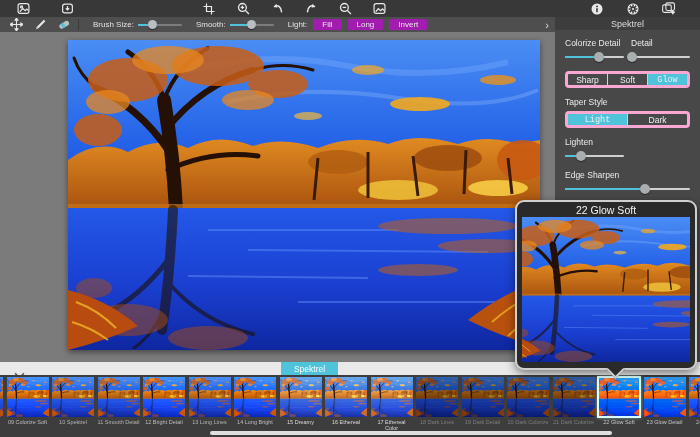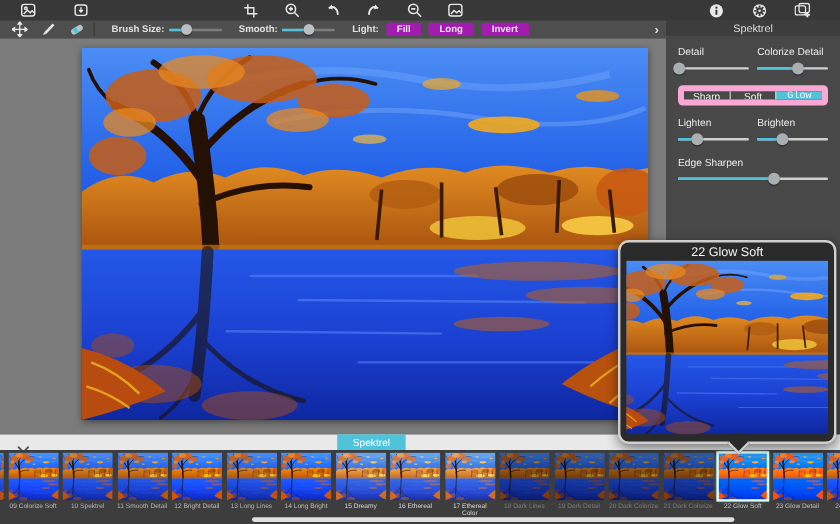--- a/index.html
+++ b/index.html
@@ -11,21 +11,21 @@
   .row1 { position:absolute; left:0; top:0; width:700px; height:17px; background:#383838;
           display:flex; align-items:center; }
   .icon-btn { display:flex; align-items:center; justify-content:center; width:26px; height:17px; cursor:pointer; }
   .row1 svg { display:block; }
   .grp-left { position:absolute; left:10px; top:0; display:flex; gap:18px; height:17px; align-items:center; }
   .grp-center { position:absolute; left:196px; top:0; display:flex; gap:8px; height:17px; align-items:center; }
   .grp-right { position:absolute; right:18px; top:0; display:flex; gap:10px; height:17px; align-items:center; }
 
   
   .row2 { position:absolute; left:0; top:17px; width:555px; height:15px; background:#4e4e4e;
-          display:flex; align-items:center; font-size:8px; color:#e2e2e2;font-weight:bold; }
+          display:flex; align-items:center; font-size:8px; color:#e2e2e2; }
   .tool { width:24px; height:15px; display:flex; align-items:center; justify-content:center; cursor:pointer; }
   .vsep { width:1px; height:11px; background:#3a3a3a; margin:0 6px 0 2px; }
   .tslider { position:relative; width:44px; height:11px; margin:0 8px 0 4px; }
   .tslider .track { position:absolute; left:0; right:0; top:4.5px; height:2px; background:#7d7d7d; border-radius:1px; }
   .tslider .fill  { position:absolute; left:0; top:4.5px; height:2px; width:var(--pct); background:#4fc3d9; }
   .tslider .knob  { position:absolute; top:1px; left:calc(var(--pct) - 4.5px); width:9px; height:9px;
                     border-radius:50%; background:#b9bfc2; box-shadow:0 1px 1px rgba(0,0,0,.45); }
   .mask-btn { height:11px; padding:0 9px; margin-left:6px; background:#a21caf; color:#e8e8e8;
               border-radius:2px; display:flex; align-items:center; font-size:8px; cursor:pointer; }
   .panel-collapse { position:absolute; right:6px; top:0; height:15px; display:flex; align-items:center;
@@ -38,21 +38,21 @@
   .panel-body { padding:8px 10px 0 10px; color:#ececec; }
   .lbl { font-size:8.5px; color:#ececec; margin-bottom:3px; }
   .two-col { display:flex; justify-content:space-between; }
   .col { width:59px; }
   .pslider { position:relative; height:11px; }
   .pslider .track { position:absolute; left:0; right:0; top:4.5px; height:2px; background:#cfcfcf; border-radius:1px; }
   .pslider .fill  { position:absolute; left:0; top:4.5px; height:2px; width:var(--pct); background:#4fc3d9; }
   .pslider .knob  { position:absolute; top:0.5px; left:calc(var(--pct) - 5px); width:10px; height:10px;
                     border-radius:50%; background:#a9aeb0; box-shadow:0 1px 1px rgba(0,0,0,.45); cursor:pointer; }
   .section { margin-top:9px; }
-  .segmented { display:flex; border:5px solid #f9a8d4; border-radius:4px; overflow:hidden; height:17px; margin-top:4px;text-align:center; }
+  .segmented { display:flex; border:3px solid #f9a8d4; border-radius:4px; overflow:hidden; height:17px; margin-top:4px;text-align:center; }
   .seg { flex:1; display:flex; align-items:center; justify-content:center; font-size:8.5px; color:#f0f0f0;
          border-left:1px solid #cfd4d6; cursor:pointer; }
   .seg:first-child { border-left:none; }
   .seg-sel { background:#4fc3d9;font-family:Liberation Mono, monospace; }
 
   
   .canvas { position:absolute; left:0; top:32px; width:555px; height:330px; background:#7b7b7b; }
   .main-art { position:absolute; left:68px; top:8px; width:472px; height:310px;
               box-shadow:0 2px 6px rgba(0,0,0,.45); }
   .art { display:block; width:100%; height:100%; }
@@ -335,64 +335,63 @@
           <use href="#scene" width="472" height="310"></use>
         </svg>
     </div>
   </div>
 
   <div class="panel">
     <div class="panel-header">Spektrel</div>
     <div class="panel-body">
       <div class="two-col">
         <div class="col">
+          <div class="lbl">Colorize Detail</div>
+          <div class="pslider" style="--pct: 58%;">
+            <div class="track"></div>
+              <div class="fill"></div>
+            <div class="knob"></div>
+          </div>
+        </div>
+        <div class="col">
           <div class="lbl">Detail</div>
           <div class="pslider" style="--pct: 2%;">
             <div class="track"></div>
               <div class="fill"></div>
             <div class="knob"></div>
           </div>
         </div>
-        <div class="col">
-          <div class="lbl">Colorize Detail</div>
-          <div class="pslider" style="--pct: 58%;">
-            <div class="track"></div>
-              <div class="fill"></div>
-            <div class="knob"></div>
-          </div>
-        </div>
       </div>
 
       <div class="section">
         <div class="segmented">
             <div class="seg">Sharp</div>
             <div class="seg">Soft</div>
             <div class="seg seg-sel">Glow</div>
           </div>
       </div>
 
 
+      <div class="section">
+        <div class="lbl">Taper Style</div>
+        <div class="segmented">
+            <div class="seg seg-sel">Light</div>
+            <div class="seg">Dark</div>
+          </div>
+      </div>
 
       <div class="section two-col">
         <div class="col">
           <div class="lbl">Lighten</div>
           <div class="pslider" style="--pct: 27%;">
             <div class="track"></div>
               <div class="fill"></div>
             <div class="knob"></div>
           </div>
         </div>
-        <div class="col">
-          <div class="lbl">Brighten</div>
-          <div class="pslider" style="--pct: 36%;">
-            <div class="track"></div>
-              <div class="fill"></div>
-            <div class="knob"></div>
-          </div>
-        </div>
       </div>
 
       <div class="section">
         <div class="lbl">Edge Sharpen</div>
         <div class="pslider" style="--pct: 64%;">
           <div class="track"></div>
             <div class="fill"></div>
           <div class="knob"></div>
         </div>
       </div>

